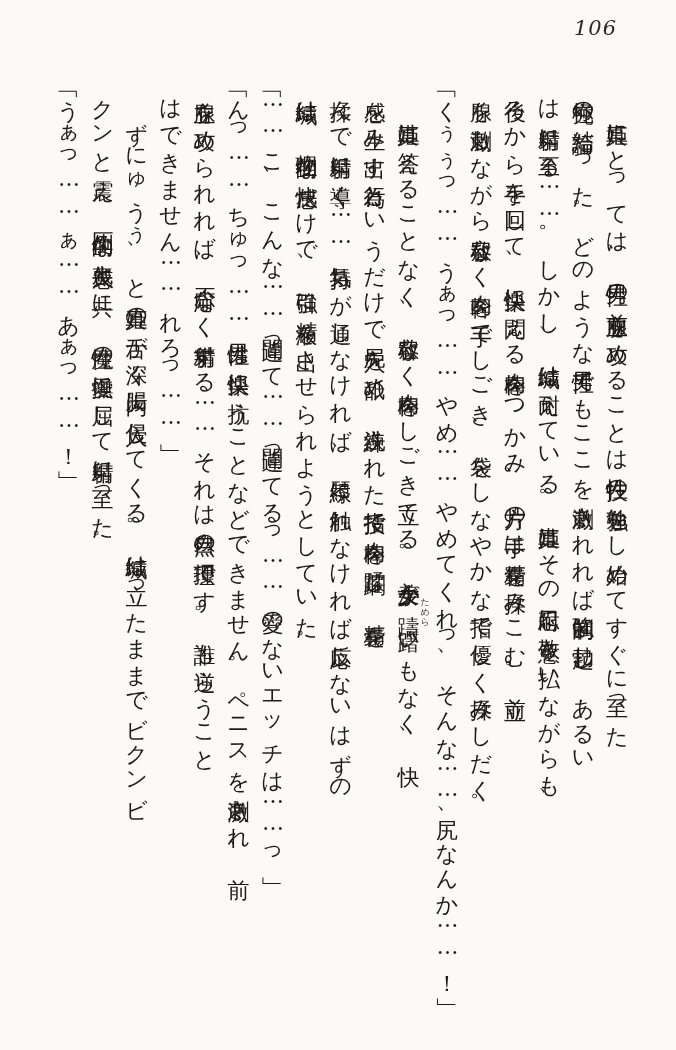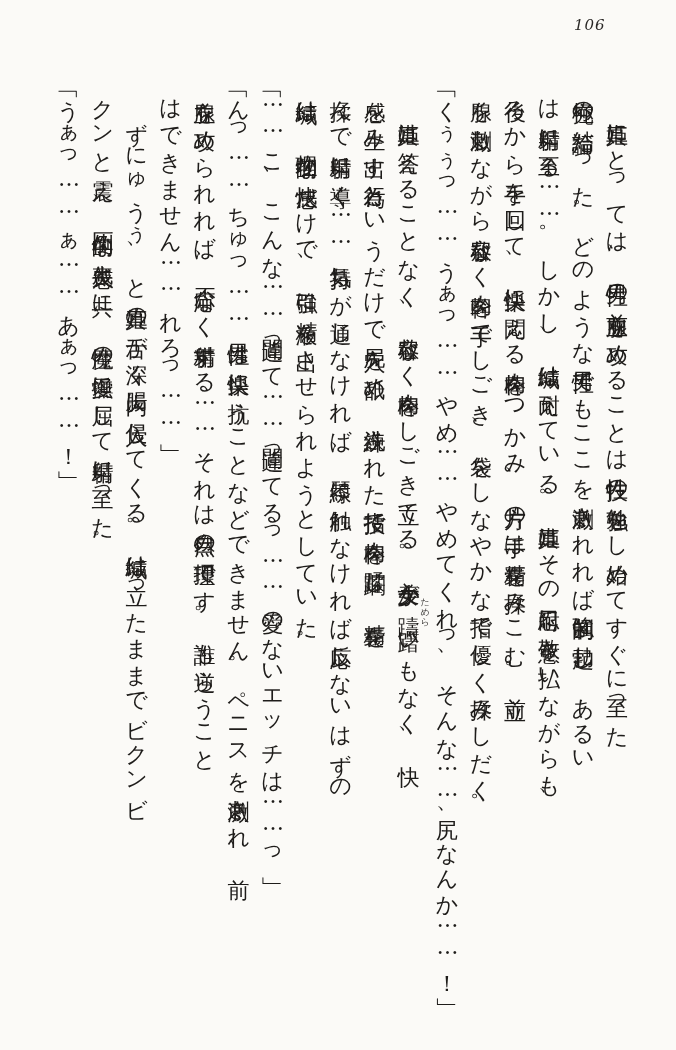--- a/index.html
+++ b/index.html
@@ -12,21 +12,21 @@
     height: 1050px;
     background: #fbfaf7;
     overflow: hidden;
     font-family: "DejaVu Serif", "Liberation Serif", serif;
     color: #1e1c1a;
   }
   .page-number {
     position: absolute;
     top: 16px;
     left: 574px;
-    font-size: 15px;
+    font-size: 21px;
     font-style: italic;
     letter-spacing: 1px;
     color: #2a2826;
   }
   .text-block {
     position: absolute;
     top: 84px;
     right: 42px;
     height: 908px;
     writing-mode: vertical-rl;

